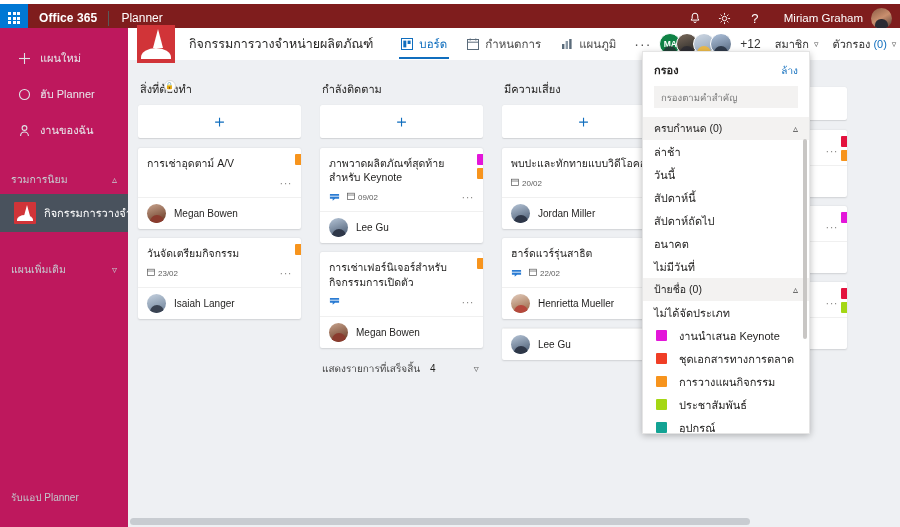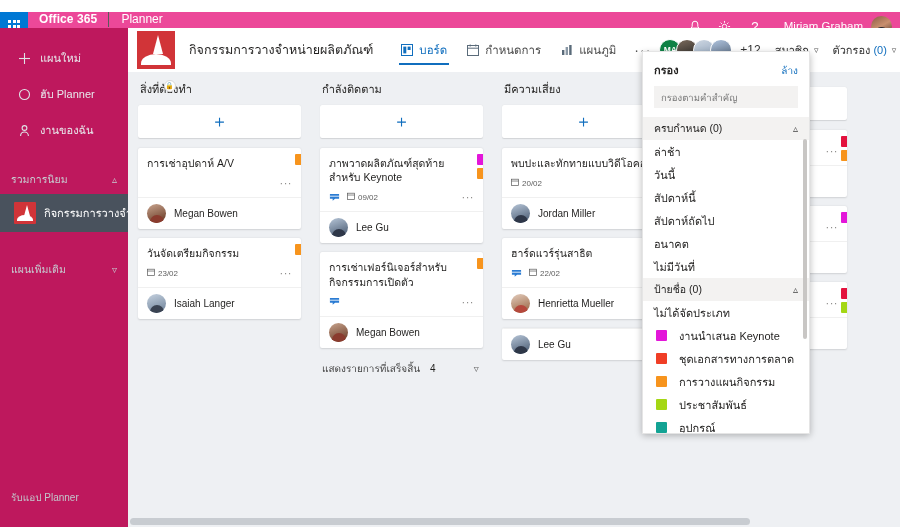--- a/index.html
+++ b/index.html
@@ -6,22 +6,22 @@
   html, body {
     width: 900px; height: 527px;
     font-family: "Liberation Sans", "DejaVu Sans", sans-serif;
     overflow: hidden;
     background: #ffffff;
   }
   .app { position: relative; width: 900px; height: 527px; }
 
   
   .suitebar {
-    position: absolute; top: 12px; left: 0; width: 900px; height: 28px;
-    background: #ec4899; display: flex; align-items: flex-start;
+    position: absolute; top: 4px; left: 0; width: 900px; height: 28px;
+    background: #7f1d1d; display: flex; align-items: center;
   }
   .waffle {
     width: 28px; height: 28px; background: #0078d4;
     display: flex; align-items: center; justify-content: center;
     cursor: pointer;
   }
   .waffle-grid {
     display: grid; grid-template-columns: repeat(3, 3px);
     grid-template-rows: repeat(3, 3px); gap: 1.6px;
   }
@@ -96,21 +96,21 @@
     position: absolute; bottom: 22px; left: 0; width: 128px;
     padding-left: 11px; font-size: 10px; color: #c3c8cd; cursor: pointer;
   }
 
   
   .content {
     position: absolute; top: 28px; left: 128px; width: 772px; height: 499px;
     background: #eef0f3;
   }
   .planhead {
-    position: absolute; top: 0; left: 0; width: 772px; height: 44px;
+    position: absolute; top: 0; left: 0; width: 772px; height: 32px;
     background: #ffffff; display: flex; align-items: center;
   }
   .ph-logo {
     width: 38px; height: 38px; background: #d13438; margin-left: 9px;
     position: relative; overflow: hidden; flex: 0 0 38px;
   }
   .ph-logo::before {
     content: ""; position: absolute; left: 16px; top: 4px;
     border-left: 5px solid transparent; border-right: 5px solid transparent;
     border-bottom: 19px solid #ffffff;
@@ -460,21 +460,21 @@
     <div class="board">
       <div class="bucket-row" id="bucket-row">
           <div class="bucket">
             <div class="bucket-title">สิ่งที่ต้องทำ</div>
             <div class="add-card">＋</div>
             <div class="card">
               <div class="labels">
                 <span class="lbl" style="background:#f7941d"></span>
               </div>
               <div class="card-body">
-                <div class="card-title">การเช่าอุปดาห์ A/V</div>
+                <div class="card-title">การเช่าอุดตาม์ A/V</div>
                 <div class="card-meta">
                   <span class="card-dots">···</span>
                 </div>
               </div>
               <div class="card-assignee">
                 <span class="av a1"></span>
                 <span class="av-name">Megan Bowen</span>
               </div>
             </div>
             <div class="card">

